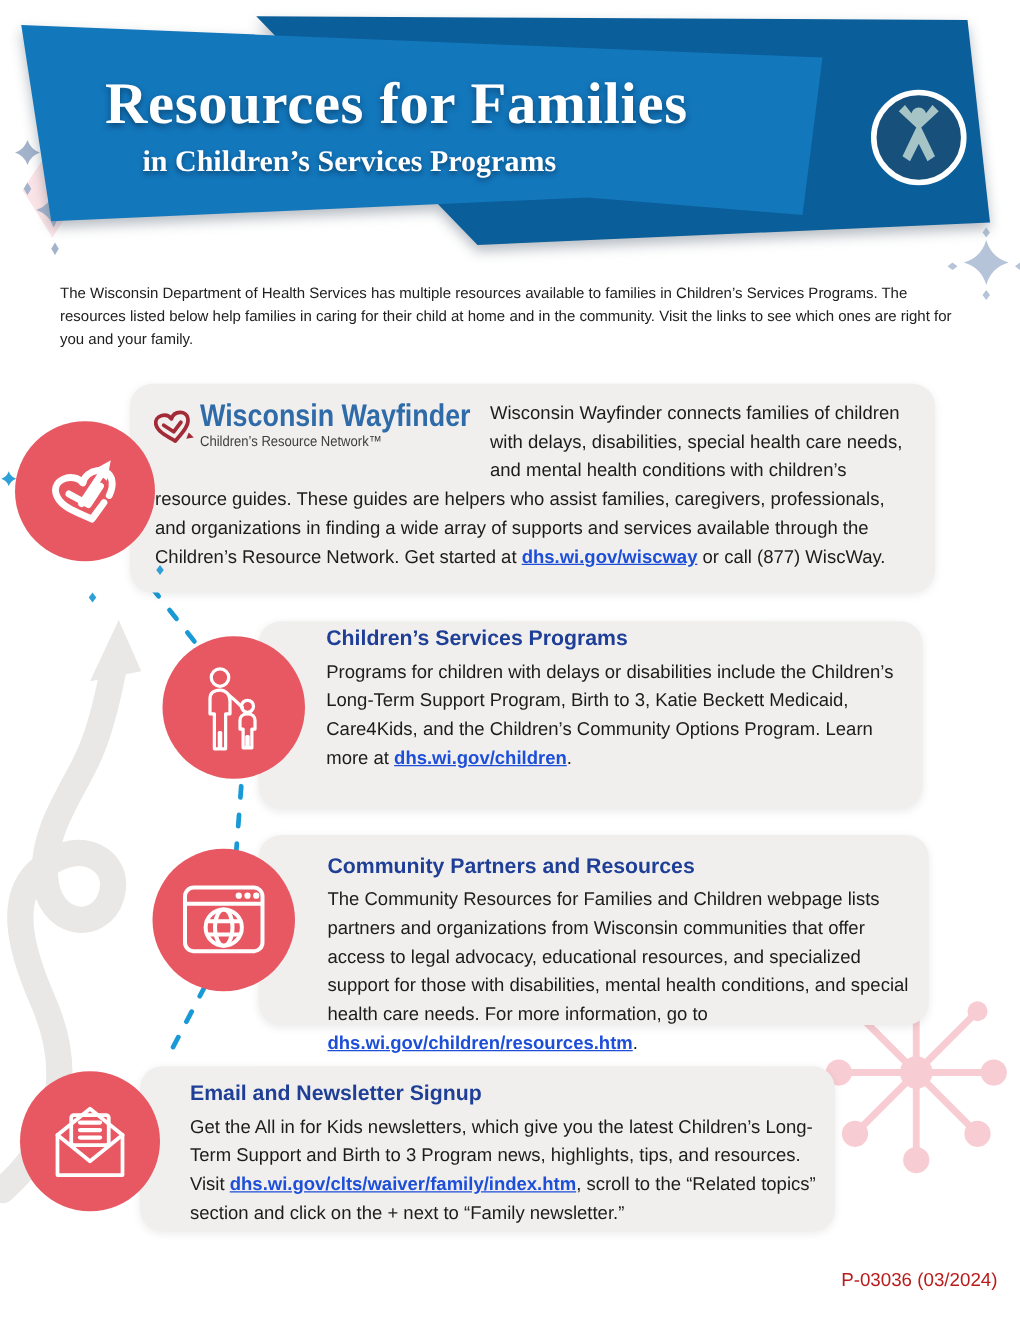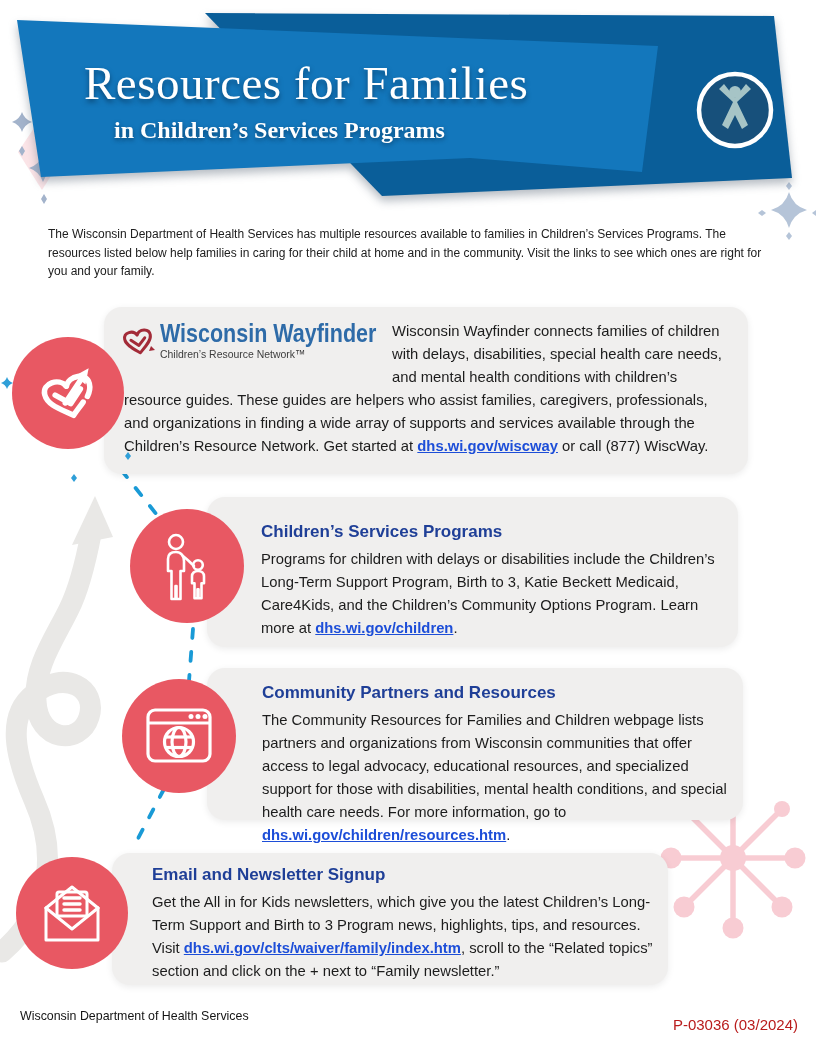--- a/index.html
+++ b/index.html
@@ -4,35 +4,35 @@
 <style>
   html,body{margin:0;padding:0;background:#fff;}
   #page{position:relative;width:816px;height:1056px;background:#fff;overflow:hidden;
         font-family:"Liberation Sans", sans-serif;}
   svg{display:block;}
 
   
   #header-svg{position:absolute;left:0;top:0;z-index:4;}
   .banner-shadow{filter:drop-shadow(0 5px 5px rgba(90,105,120,.45));}
   #banner-title{position:absolute;left:84px;top:56px;z-index:5;
-     font-family:"Liberation Serif", serif;font-weight:normal;font-size:47px;color:#fff;
+     font-family:"Liberation Serif", serif;font-weight:bold;font-size:47px;color:#fff;
      letter-spacing:.5px;text-shadow:0 3px 5px rgba(0,25,50,.5);white-space:nowrap;}
   #banner-subtitle{position:absolute;left:114px;top:117px;z-index:5;
      font-family:"Liberation Serif", serif;font-weight:bold;font-size:24px;color:#fff;
      text-shadow:0 2px 4px rgba(0,25,50,.5);white-space:nowrap;}
 
   
   #intro{position:absolute;left:48px;top:213px;width:726px;z-index:2;
      font-size:12px;line-height:1.55;color:#202020;}
 
   
   .card{position:absolute;background:#f0efee;border-radius:18px;z-index:2;
         box-shadow:0 2px 7px rgba(0,0,0,.08);box-sizing:border-box;}
   #card-wayfinder{left:104px;top:307px;width:644px;height:167px;padding:13px 18px 10px 20px;}
-  #card-children {left:207px;top:497px;width:531px;height:150px;padding:25px 14px 10px 54px;}
+  #card-children {left:207px;top:497px;width:531px;height:150px;padding:4px 14px 10px 54px;}
   #card-community{left:207px;top:668px;width:536px;height:152px;padding:15px 14px 10px 55px;}
   #card-email    {left:112px;top:853px;width:556px;height:132px;padding:12px 14px 10px 40px;}
   .card h2{margin:0 0 6px 0;font-size:17px;font-weight:bold;color:#1f3f97;}
   .card p{margin:0;font-size:14.8px;line-height:23px;color:#1c1c1c;}
   a.lnk{color:#1d4ed8;font-weight:bold;text-decoration:underline;cursor:pointer;}
 
   
   #wf-logo{float:left;width:258px;height:64px;margin:0 10px 2px 0;}
   #wf-logo .row{display:flex;align-items:flex-start;}
   #wf-title{font-size:25px;font-weight:bold;color:#2e6ba8;white-space:nowrap;
@@ -232,17 +232,16 @@
 
   <svg id="top-svg" width="816" height="1056" viewBox="0 0 816 1056">
     <g fill="#2f9fd8">
       <path d="M7,377 Q8.5,381.5 13,383 Q8.5,384.5 7,389 Q5.5,384.5 1,383 Q5.5,381.5 7,377 Z"></path>
       <polygon points="128,452 131,456 128,460 125,456"></polygon>
       <polygon points="74,474 77,478 74,482 71,478"></polygon>
     </g>
   </svg>
 
   <div id="footer-left">
-    <div>Wisconsin Department of Health Services</div>
   </div>
   <div id="footer-right">P-03036 (03/2024)</div>
 
 </div>
 
 </body></html>

